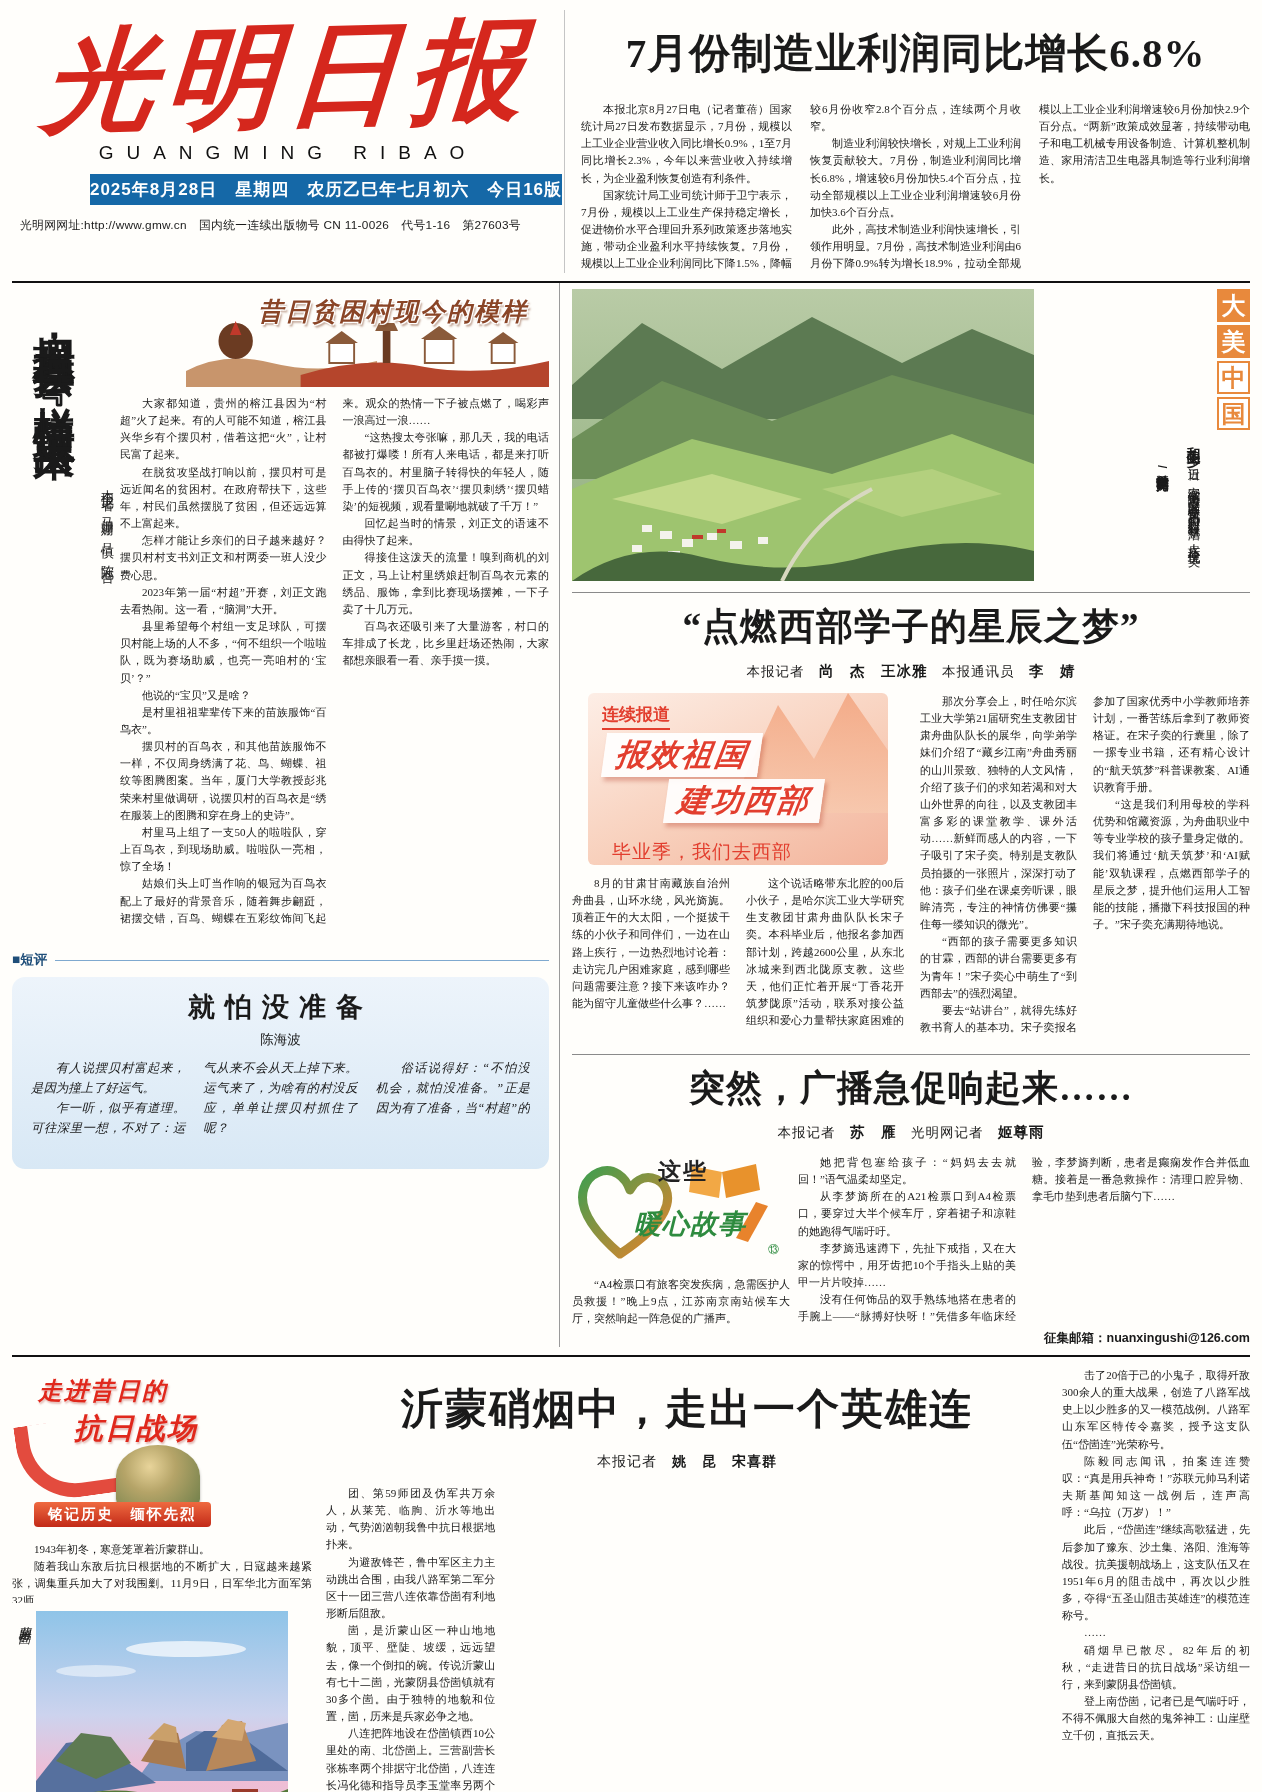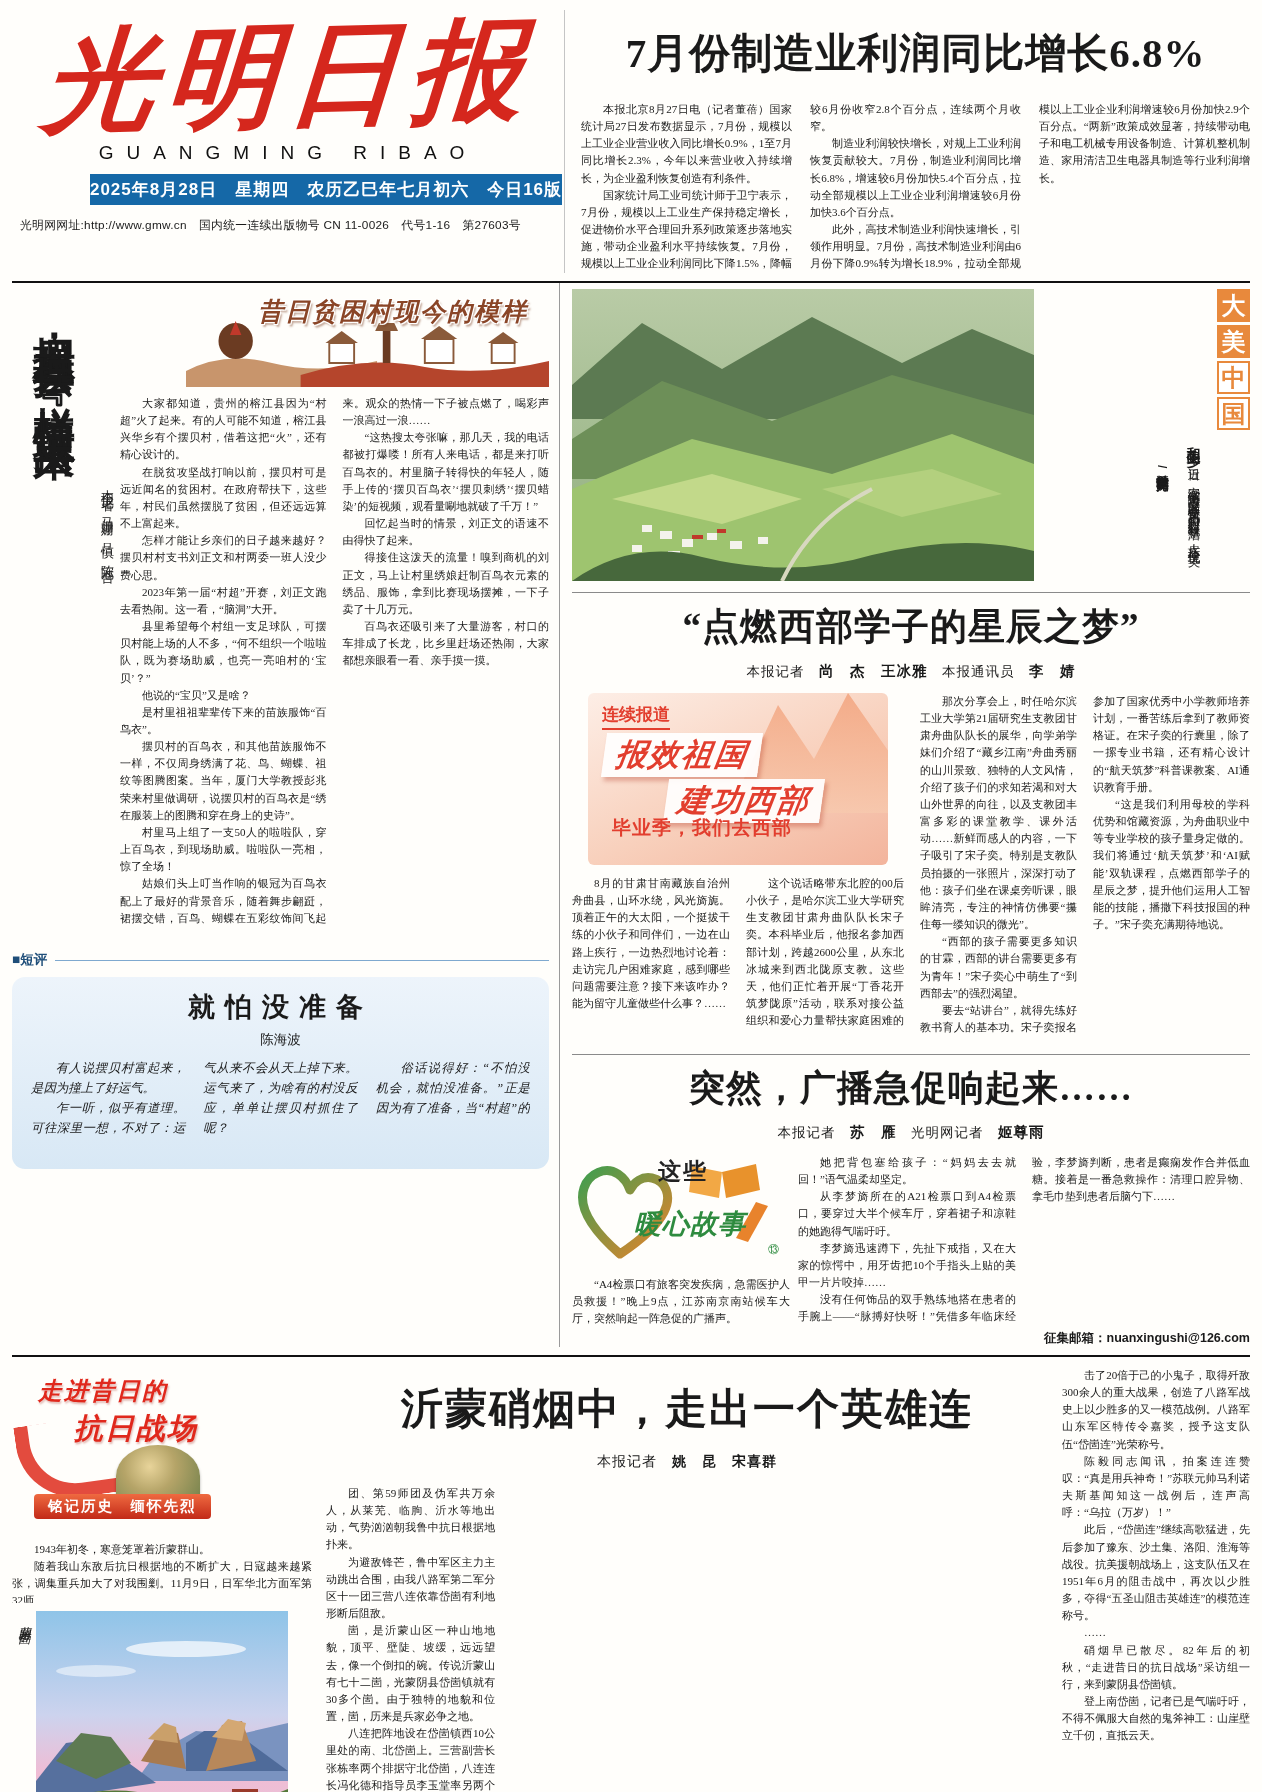--- a/index.html
+++ b/index.html
@@ -81,21 +81,21 @@
   .story-byline{font-size:13.5px;text-align:center;margin:10px 0 12px;letter-spacing:1px;}
   .story-byline b{font-size:14.5px;}
   .west-content{display:flex;gap:16px;height:352px;overflow:hidden;}
   .west-left{width:332px;flex:none;}
   .west-badge{width:300px;height:172px;margin:0 auto 10px;position:relative;background:linear-gradient(155deg,#fdeee6 0%,#f8d0bc 55%,#f3b49c 100%);border-radius:6px;overflow:hidden;}
   .west-badge .mnt{position:absolute;right:-10px;top:0;width:200px;height:120px;background:linear-gradient(180deg,#f2a079,#f7c9ae);clip-path:polygon(15% 100%,40% 10%,58% 55%,75% 0%,100% 60%,100% 100%);opacity:.8;}
   .wb-line1{position:absolute;left:14px;top:10px;color:#e23e2e;font-weight:900;font-size:17px;font-family:"Liberation Sans",sans-serif;border-bottom:2px solid #e23e2e;padding-bottom:2px;}
   .wb-main{position:absolute;font-size:31px;font-weight:900;font-style:italic;color:#e23e2e;background:rgba(255,255,255,.92);padding:1px 12px;transform:skewX(-8deg);box-shadow:3px 4px 4px rgba(180,60,40,.35);letter-spacing:2px;white-space:nowrap;}
   .wb-m1{left:16px;top:40px;}
   .wb-m2{left:78px;top:86px;}
-  .wb-line4{position:absolute;left:24px;bottom:24px;color:#e23e2e;font-weight:700;font-size:19px;font-family:"Liberation Sans",sans-serif;letter-spacing:1px;}
+  .wb-line4{position:absolute;left:24px;bottom:0;color:#e23e2e;font-weight:400;font-size:19px;font-family:"Liberation Sans",sans-serif;letter-spacing:1px;}
   .cols2{column-count:2;column-gap:16px;overflow:hidden;column-fill:auto;}
   .west-left .cols2{height:168px;}
   .west-right{flex:1;}
   .west-right .cols2{height:350px;}
   
   .bc-content{display:flex;gap:8px;height:172px;overflow:hidden;margin-bottom:4px;align-items:flex-end;}
   .bc-col1{width:218px;flex:none;}
   .heart-logo{position:relative;width:210px;height:116px;margin-bottom:6px;}
   .hl-text1{position:absolute;left:86px;top:2px;font-size:23px;font-weight:900;color:#222;font-family:"Liberation Sans",sans-serif;letter-spacing:2px;}
   .hl-text2{position:absolute;left:62px;top:52px;font-size:27px;font-weight:900;font-style:italic;color:#2e8b3f;letter-spacing:1px;}
@@ -103,21 +103,21 @@
   .bc-rest{flex:1;}
   .bc-rest .cols2{height:172px;}
   .email-line{font-weight:bold;text-indent:0;text-align:right;font-family:"Liberation Sans",sans-serif;font-size:12.5px;}
   
   .bottom{border-top:2px solid #111;margin-top:8px;padding-top:10px;display:grid;grid-template-columns:300px 1fr 188px;gap:14px;height:500px;overflow:hidden;}
   .war-badge{position:relative;width:268px;height:168px;}
   .wr-text1{position:absolute;left:26px;top:8px;font-size:24px;font-weight:900;font-style:italic;color:#e0281c;letter-spacing:2px;font-family:"Liberation Sans",sans-serif;text-shadow:1px 2px 2px rgba(160,30,20,.3);}
   .wr-text2{position:absolute;left:62px;top:42px;font-size:29px;font-weight:900;font-style:italic;color:#e0281c;letter-spacing:2px;font-family:"Liberation Sans",sans-serif;text-shadow:1px 2px 2px rgba(160,30,20,.3);}
   .wr-swoosh{position:absolute;left:6px;top:52px;width:120px;height:78px;border:none;border-left:14px solid #e0382a;border-bottom:14px solid #e0382a;border-bottom-left-radius:60px;transform:rotate(-8deg);opacity:.9;}
   .wr-wall{position:absolute;left:104px;top:78px;width:84px;height:62px;border-radius:50% 50% 8px 8px;background:radial-gradient(circle at 40% 35%,#e8d49a 0%,#b5a468 40%,#6f7f4a 100%);box-shadow:0 2px 3px rgba(0,0,0,.3);}
-  .wr-bar{position:absolute;left:22px;bottom:16px;background:linear-gradient(180deg,#ef6a40,#c22a18);color:#fff;font-family:"Liberation Sans",sans-serif;font-weight:bold;font-size:14.5px;padding:3px 14px;border-radius:4px;letter-spacing:2px;white-space:nowrap;}
+  .wr-bar{position:absolute;left:22px;bottom:8px;background:linear-gradient(180deg,#ef6a40,#c22a18);color:#fff;font-family:"Liberation Sans",sans-serif;font-weight:bold;font-size:14.5px;padding:3px 14px;border-radius:4px;letter-spacing:2px;white-space:nowrap;}
   .hero-intro{margin-top:6px;height:62px;overflow:hidden;}
   .photo-block{display:flex;margin-top:8px;}
   .photo-captions{width:24px;flex:none;display:flex;flex-direction:column;justify-content:space-between;align-items:center;padding:6px 0;}
   .v-small{writing-mode:vertical-rl;font-size:12px;letter-spacing:2px;font-style:italic;}
   .mountain-photo{width:252px;height:296px;flex:none;}
   .hero-center{display:flex;flex-direction:column;}
   .hero-headline{font-size:42px;font-weight:900;text-align:center;letter-spacing:2px;margin:14px 0 4px;}
   .hero-byline{font-size:14px;text-align:center;margin:12px 0 14px;letter-spacing:1px;}
   .hero-cols{column-count:4;column-gap:15px;flex:1;overflow:hidden;column-fill:auto;}
   .hero-right{height:492px;overflow:hidden;}
@@ -163,21 +163,21 @@
               <rect x="250" y="48" width="30" height="24" fill="#fff" stroke="#8a5a3a" stroke-width="2"></rect>
               <path d="M246,48 l19,-13 19,13 Z" fill="#8a5a3a"></path>
               <rect x="320" y="52" width="24" height="20" fill="#fff" stroke="#8a5a3a" stroke-width="2"></rect>
               <path d="M316,52 l16,-11 16,11 Z" fill="#8a5a3a"></path>
               <rect x="206" y="40" width="8" height="32" fill="#6b3b22"></rect>
               <path d="M198,40 h24 l-4,-8 h-16 Z" fill="#8a5a3a"></path>
             </svg>
             <div class="vb-text">昔日贫困村现今的模样</div>
           </div>
           <div class="bodytext baibei-cols">
-              <p>大家都知道，贵州的榕江县因为“村超”火了起来。有的人可能不知道，榕江县兴华乡有个摆贝村，借着这把“火”，还有精心设计的。</p>
+              <p>大家都知道，贵州的榕江县因为“村超”火了起来。有的人可能不知道，榕江县兴华乡有个摆贝村，借着这把“火”，让村民富了起来。</p>
               <p>在脱贫攻坚战打响以前，摆贝村可是远近闻名的贫困村。在政府帮扶下，这些年，村民们虽然摆脱了贫困，但还远远算不上富起来。</p>
               <p>怎样才能让乡亲们的日子越来越好？摆贝村村支书刘正文和村两委一班人没少费心思。</p>
               <p>2023年第一届“村超”开赛，刘正文跑去看热闹。这一看，“脑洞”大开。</p>
               <p>县里希望每个村组一支足球队，可摆贝村能上场的人不多，“何不组织一个啦啦队，既为赛场助威，也亮一亮咱村的‘宝贝’？”</p>
               <p>他说的“宝贝”又是啥？</p>
               <p>是村里祖祖辈辈传下来的苗族服饰“百鸟衣”。</p>
               <p>摆贝村的百鸟衣，和其他苗族服饰不一样，不仅周身绣满了花、鸟、蝴蝶、祖纹等图腾图案。当年，厦门大学教授彭兆荣来村里做调研，说摆贝村的百鸟衣是“绣在服装上的图腾和穿在身上的史诗”。</p>
               <p>村里马上组了一支50人的啦啦队，穿上百鸟衣，到现场助威。啦啦队一亮相，惊了全场！</p>
               <p>姑娘们头上叮当作响的银冠为百鸟衣配上了最好的背景音乐，随着舞步翩跹，裙摆交错，百鸟、蝴蝶在五彩纹饰间飞起来。观众的热情一下子被点燃了，喝彩声一浪高过一浪……</p>
               <p>“这热搜太夸张嘛，那几天，我的电话都被打爆喽！所有人来电话，都是来打听百鸟衣的。村里脑子转得快的年轻人，随手上传的‘摆贝百鸟衣’‘摆贝刺绣’‘摆贝蜡染’的短视频，观看量唰地就破了千万！”</p>

